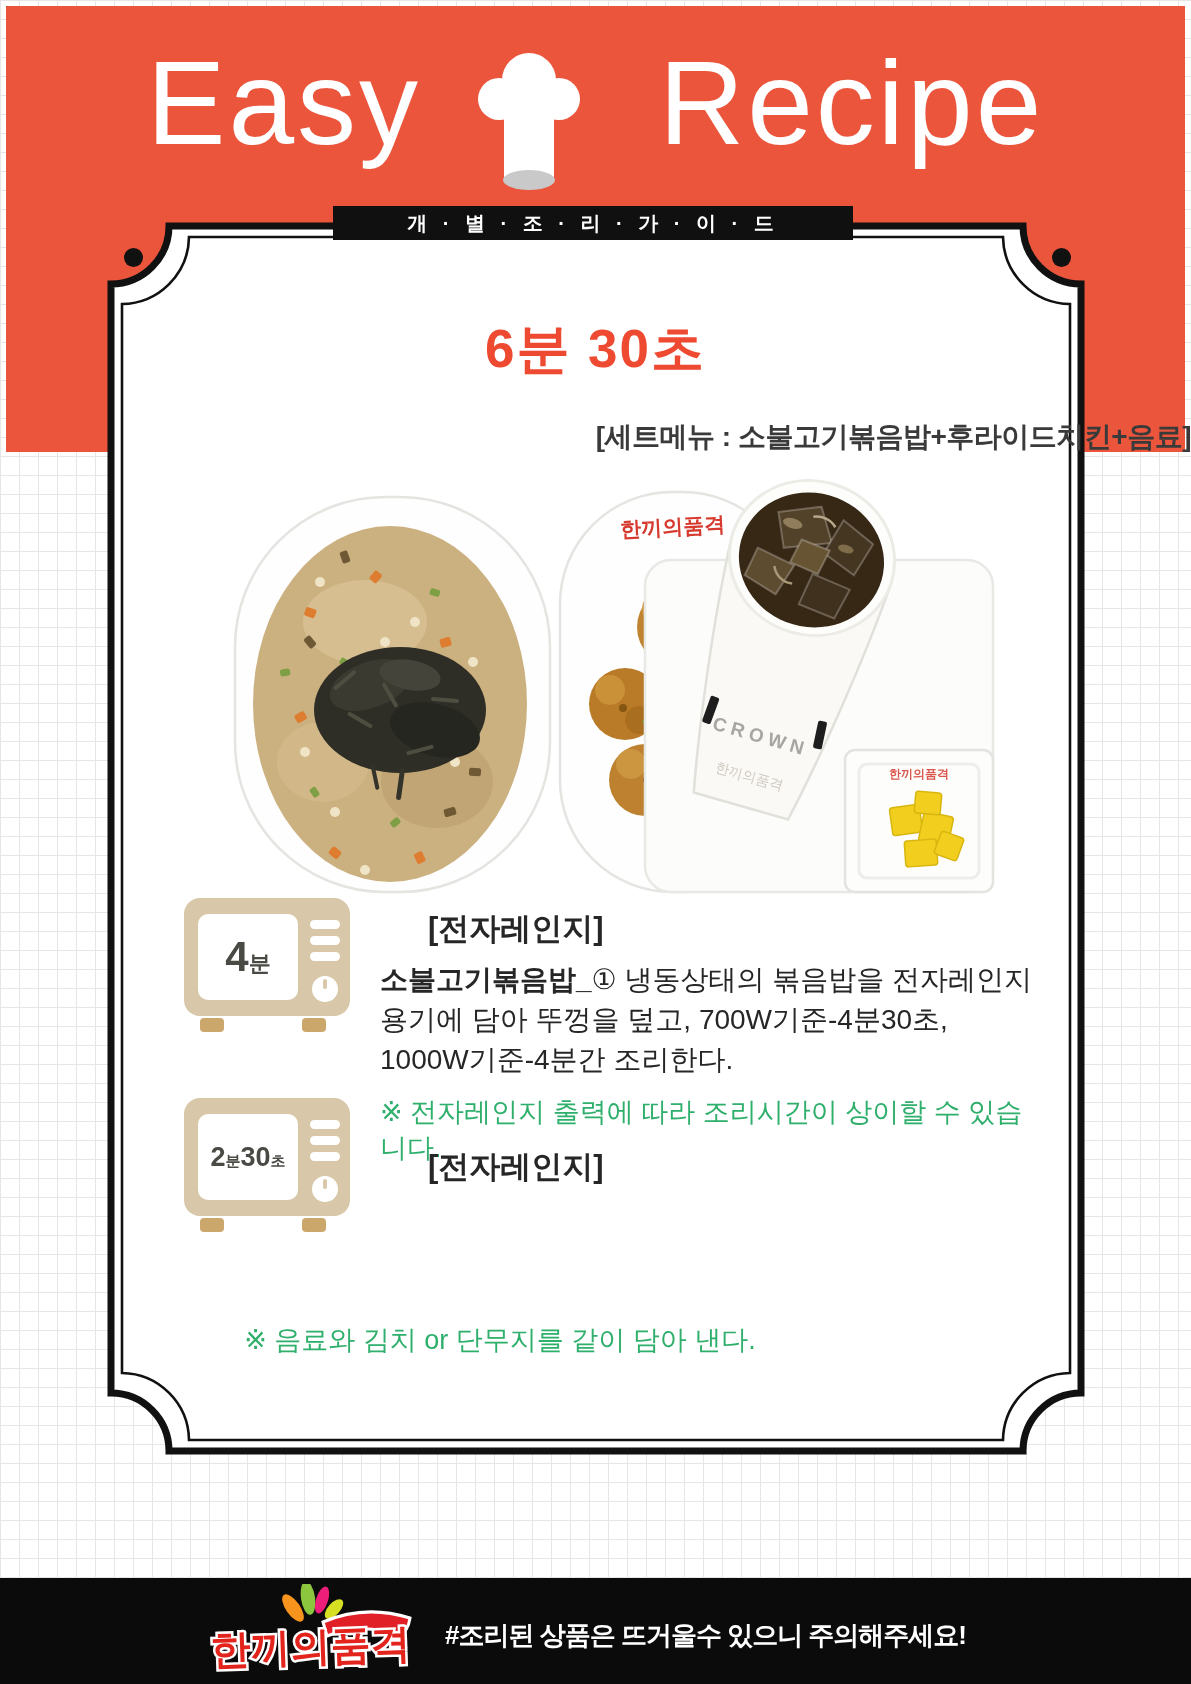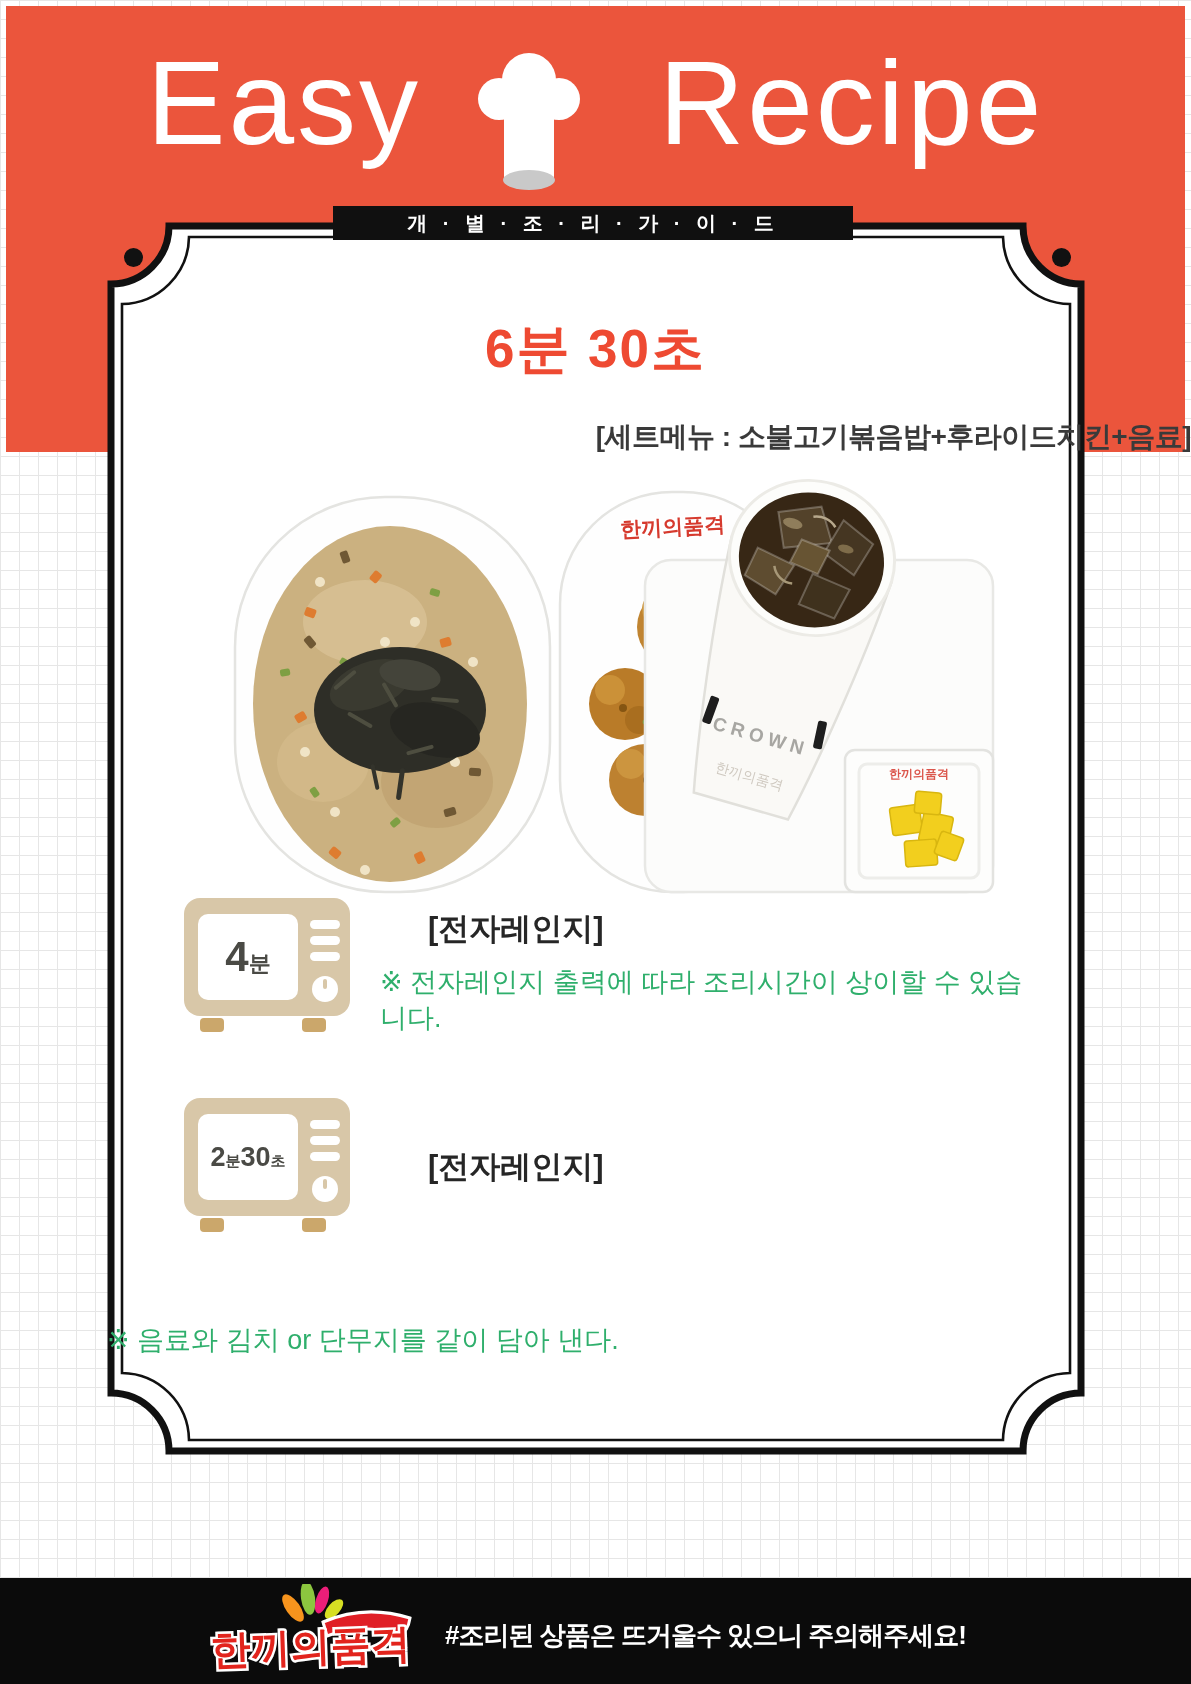--- a/index.html
+++ b/index.html
@@ -51,21 +51,21 @@
 
   .step-text { position:absolute; left:380px; width:665px; color:#262626; }
   .step-text-1 { top:908px; }
   .step-text-2 { top:1146px; }
   .step-heading { font-size:31px; font-weight:bold; margin-bottom:10px;margin-left:48px; }
   .step-body { font-size:28px; line-height:40px; white-space:pre-line; }
   .step-lead { font-weight:bold; }
   .step-note { margin-top:14px; font-size:27px; color:#2FAF6C; }
 
   .bottom-note {
-    position:absolute; left:107px; width:786px; top:1322px; text-align:left;
+    position:absolute; left:107px; width:786px; top:1322px; text-align:center;
     font-size:27px; color:#2FAF6C;
   }
 
   .footer {
     position:absolute; left:0; right:0; top:1578px; height:106px; background:#0B0B0B;
   }
   .footer-logo { position:absolute; left:205px; top:6px; }
   .caution {
     position:absolute; left:445px; top:40px; color:#fff;
     font-size:26px; font-weight:bold; letter-spacing:-1px; white-space:nowrap;
@@ -279,20 +279,23 @@
       <rect x="18" y="122" width="24" height="14" rx="4" fill="#CBA76B"></rect>
       <rect x="120" y="122" width="24" height="14" rx="4" fill="#CBA76B"></rect>
       <text x="66" y="75" text-anchor="middle" fill="#4A4A45">
         <tspan font-size="42" font-weight="bold">4</tspan><tspan font-size="22" font-weight="bold">분</tspan>
       </text>
     </svg>
   </div>
 
   <div class="step-text step-text-1">
     <div class="step-heading">[전자레인지]</div>
+    <div class="step-body"><span class="step-lead">소불고기볶음밥_</span><span>① 냉동상태의 볶음밥을 전자레인지
+용기에 담아 뚜껑을 덮고, 700W기준-4분30초,
+1000W기준-4분간 조리한다.</span></div>
     <div class="step-note">※ 전자레인지 출력에 따라 조리시간이 상이할 수 있습니다.</div>
   </div>
 
   <div class="mw-icon mw-icon-2">
     <svg width="170" height="150" viewBox="0 0 170 150">
       <rect x="2" y="2" width="166" height="118" rx="16" fill="#D8C7A8"></rect>
       <rect x="16" y="18" width="100" height="86" rx="10" fill="#ffffff"></rect>
       <rect x="128" y="24" width="30" height="9" rx="4.5" fill="#ffffff"></rect>
       <rect x="128" y="40" width="30" height="9" rx="4.5" fill="#ffffff"></rect>
       <rect x="128" y="56" width="30" height="9" rx="4.5" fill="#ffffff"></rect>

